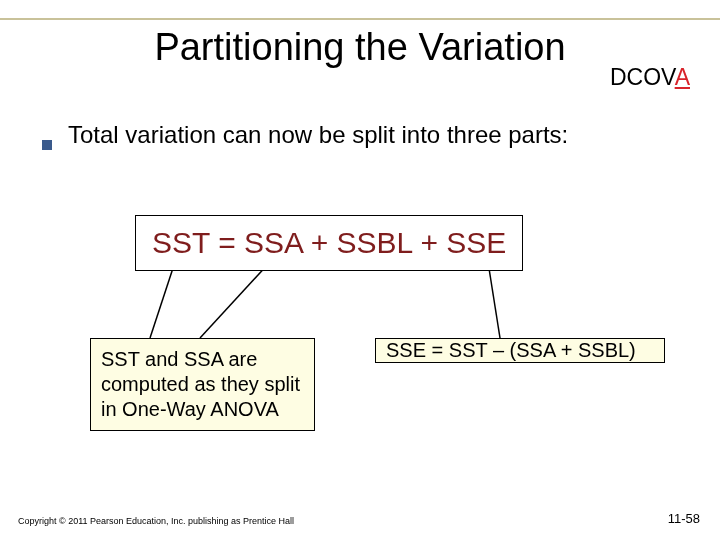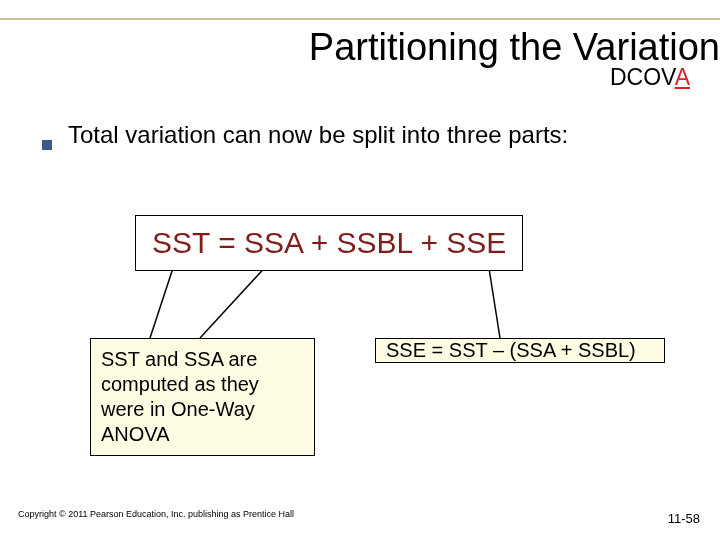--- a/index.html
+++ b/index.html
@@ -17,21 +17,21 @@
     left: 0;
     width: 720px;
     height: 2px;
     background: #c9c29a;
   }
   .title {
     position: absolute;
     top: 26px;
     left: 0;
     width: 720px;
-    text-align: right;
+    text-align: center;
     font-size: 38px;
     color: #000;
     font-weight: 400;
   }
   .dcova {
     position: absolute;
     top: 64px;
     right: 30px;
     font-size: 23px;
     color: #000;
@@ -98,21 +98,21 @@
     width: 290px;
     border: 1px solid #000;
     background: #fefde3;
     padding: 0 10px;
     font-size: 20px;
     color: #000;
     z-index: 2;
   }
   .copyright {
     position: absolute;
-    bottom: 21px;
+    bottom: 14px;
     left: 18px;
     font-size: 9px;
     color: #000;
   }
   .pagenum {
     position: absolute;
     bottom: 14px;
     right: 20px;
     font-size: 13px;
     color: #000;
@@ -135,18 +135,18 @@
 </div>
 
 <div class="equation-box">SST = SSA + SSBL + SSE</div>
 
 <svg class="connectors" viewBox="0 0 720 540">
   <line x1="175" y1="262" x2="150" y2="338" stroke="#000" stroke-width="1.5"></line>
   <line x1="270" y1="262" x2="200" y2="338" stroke="#000" stroke-width="1.5"></line>
   <line x1="488" y1="262" x2="500" y2="338" stroke="#000" stroke-width="1.5"></line>
 </svg>
 
-<div class="note-left">SST and SSA are computed as they were in One-Way ANOVA</div>
+<div class="note-left">SST and SSA are computed as they split in One-Way ANOVA</div>
 
 <div class="note-right">SSE = SST – (SSA + SSBL)</div>
 
 <div class="copyright">Copyright © 2011 Pearson Education, Inc. publishing as Prentice Hall</div>
 <div class="pagenum">11-58</div>
 
 </body></html>

